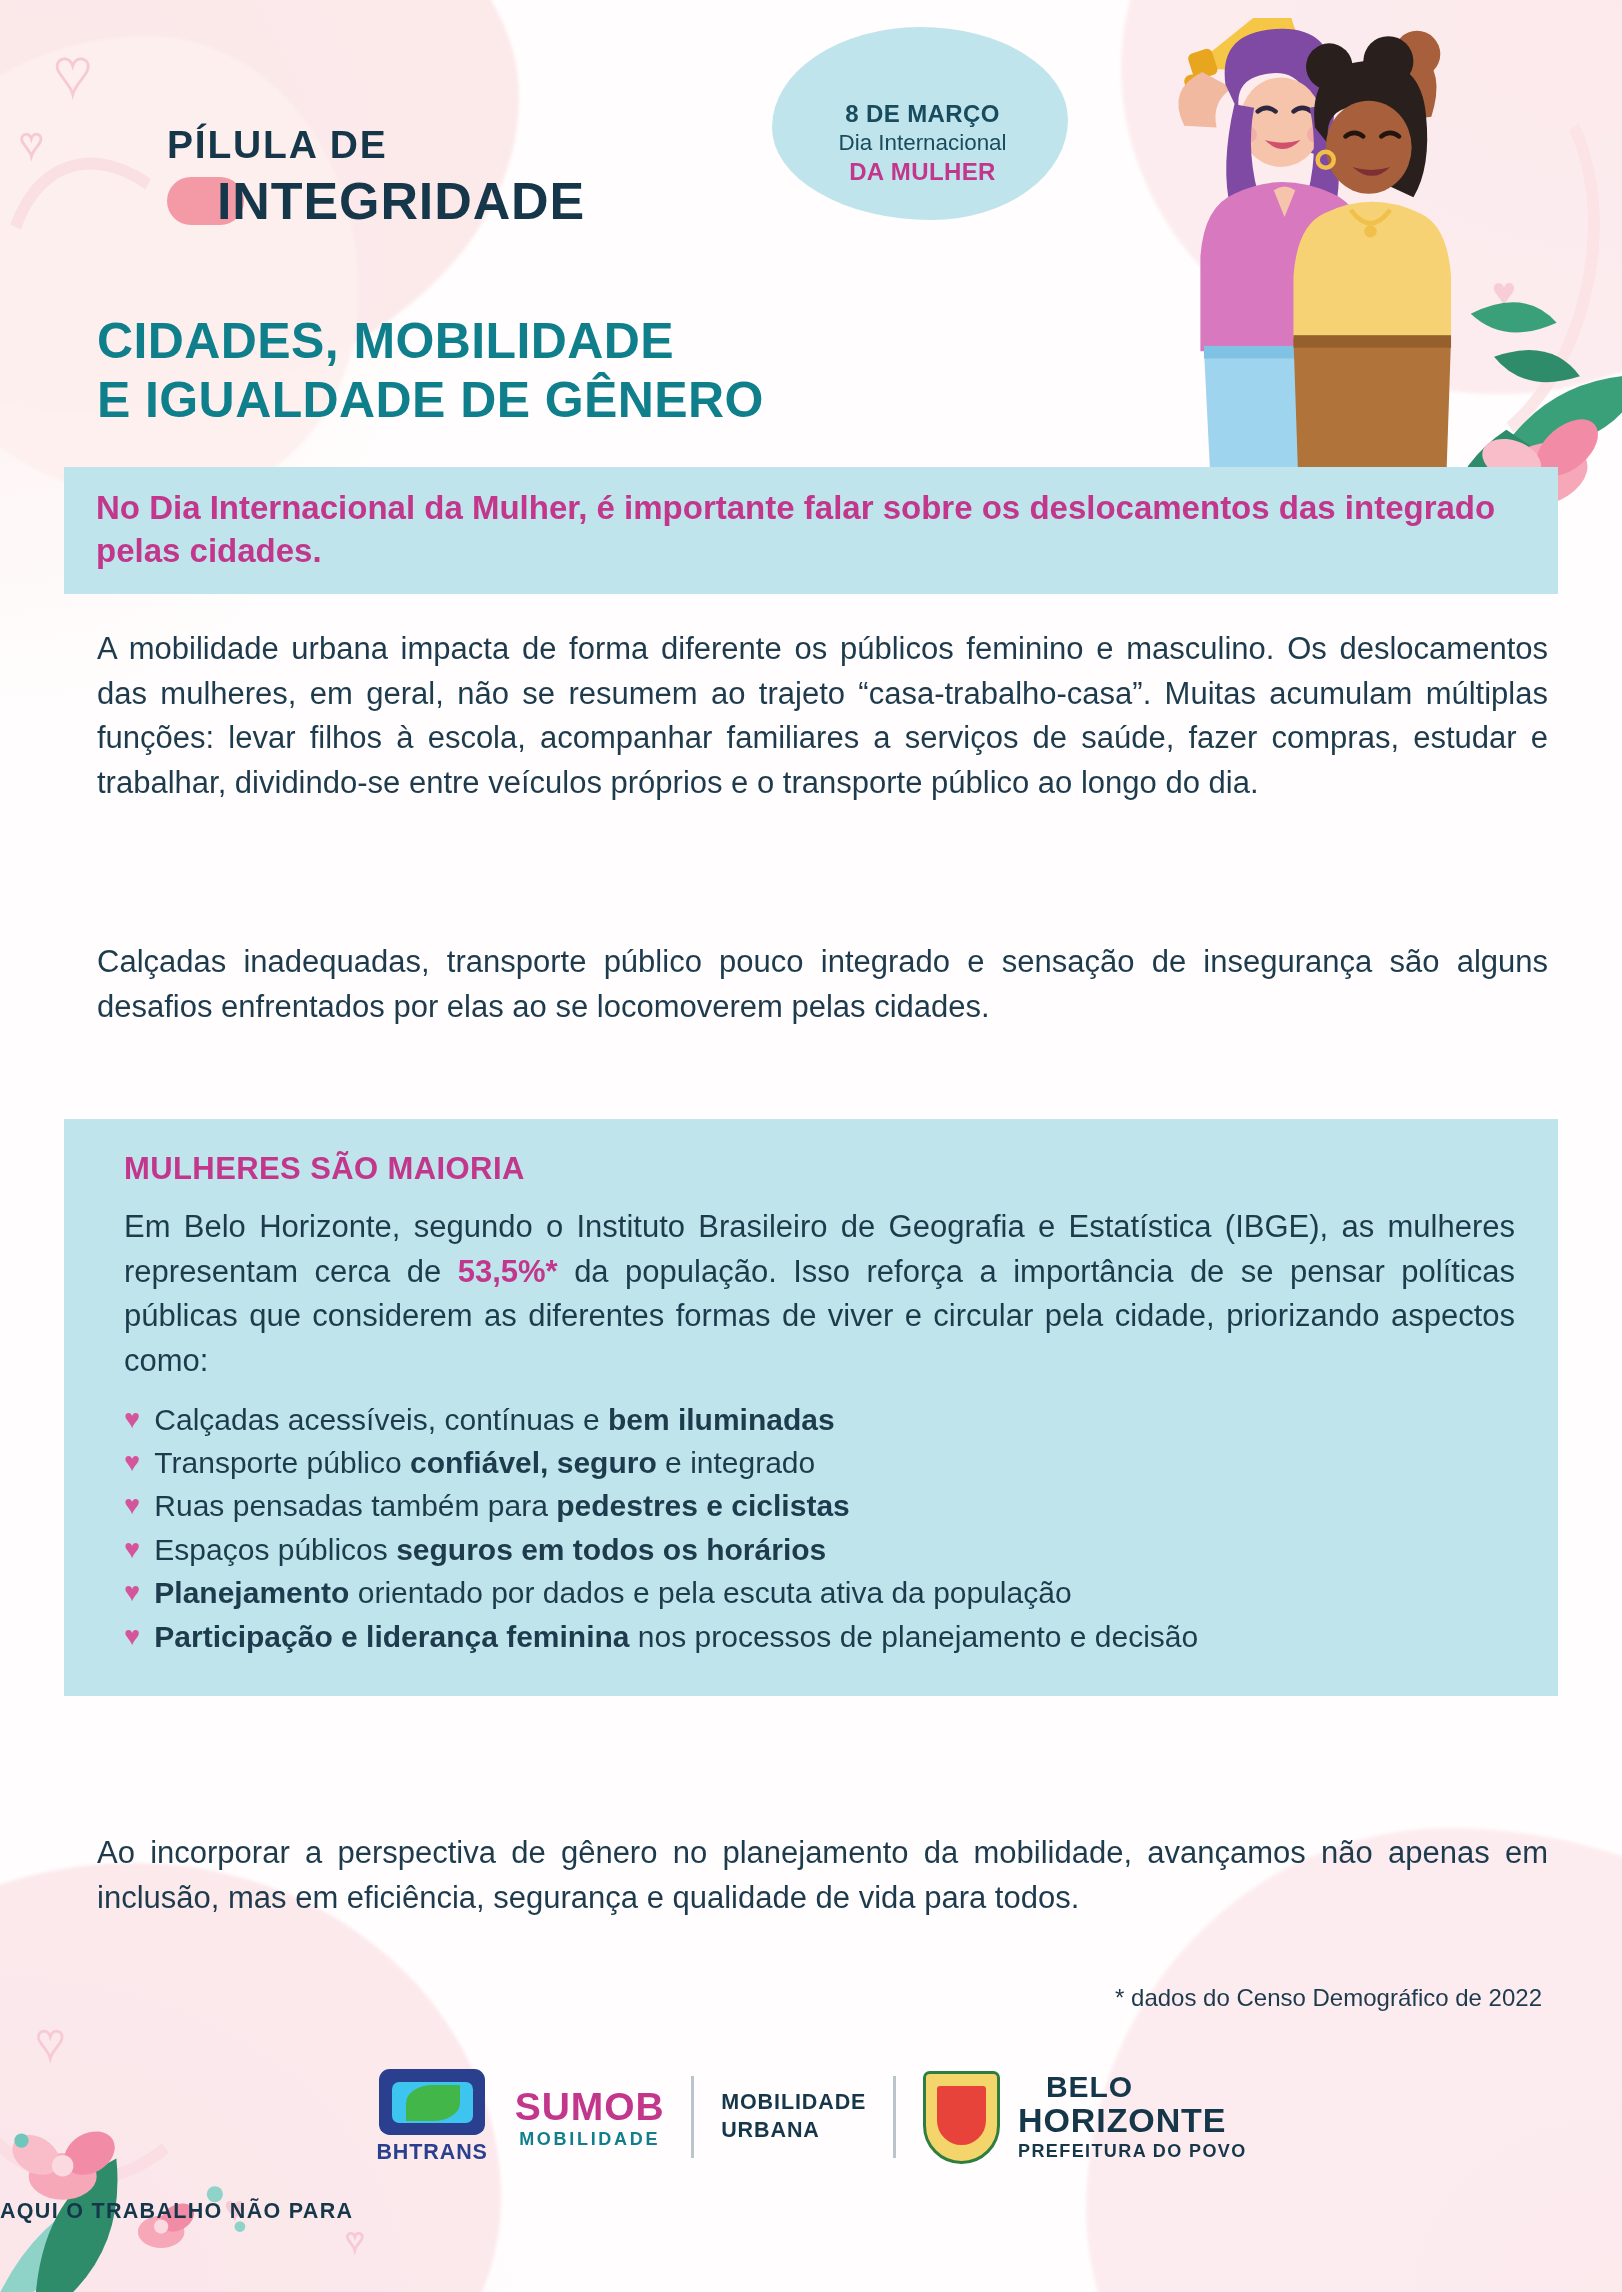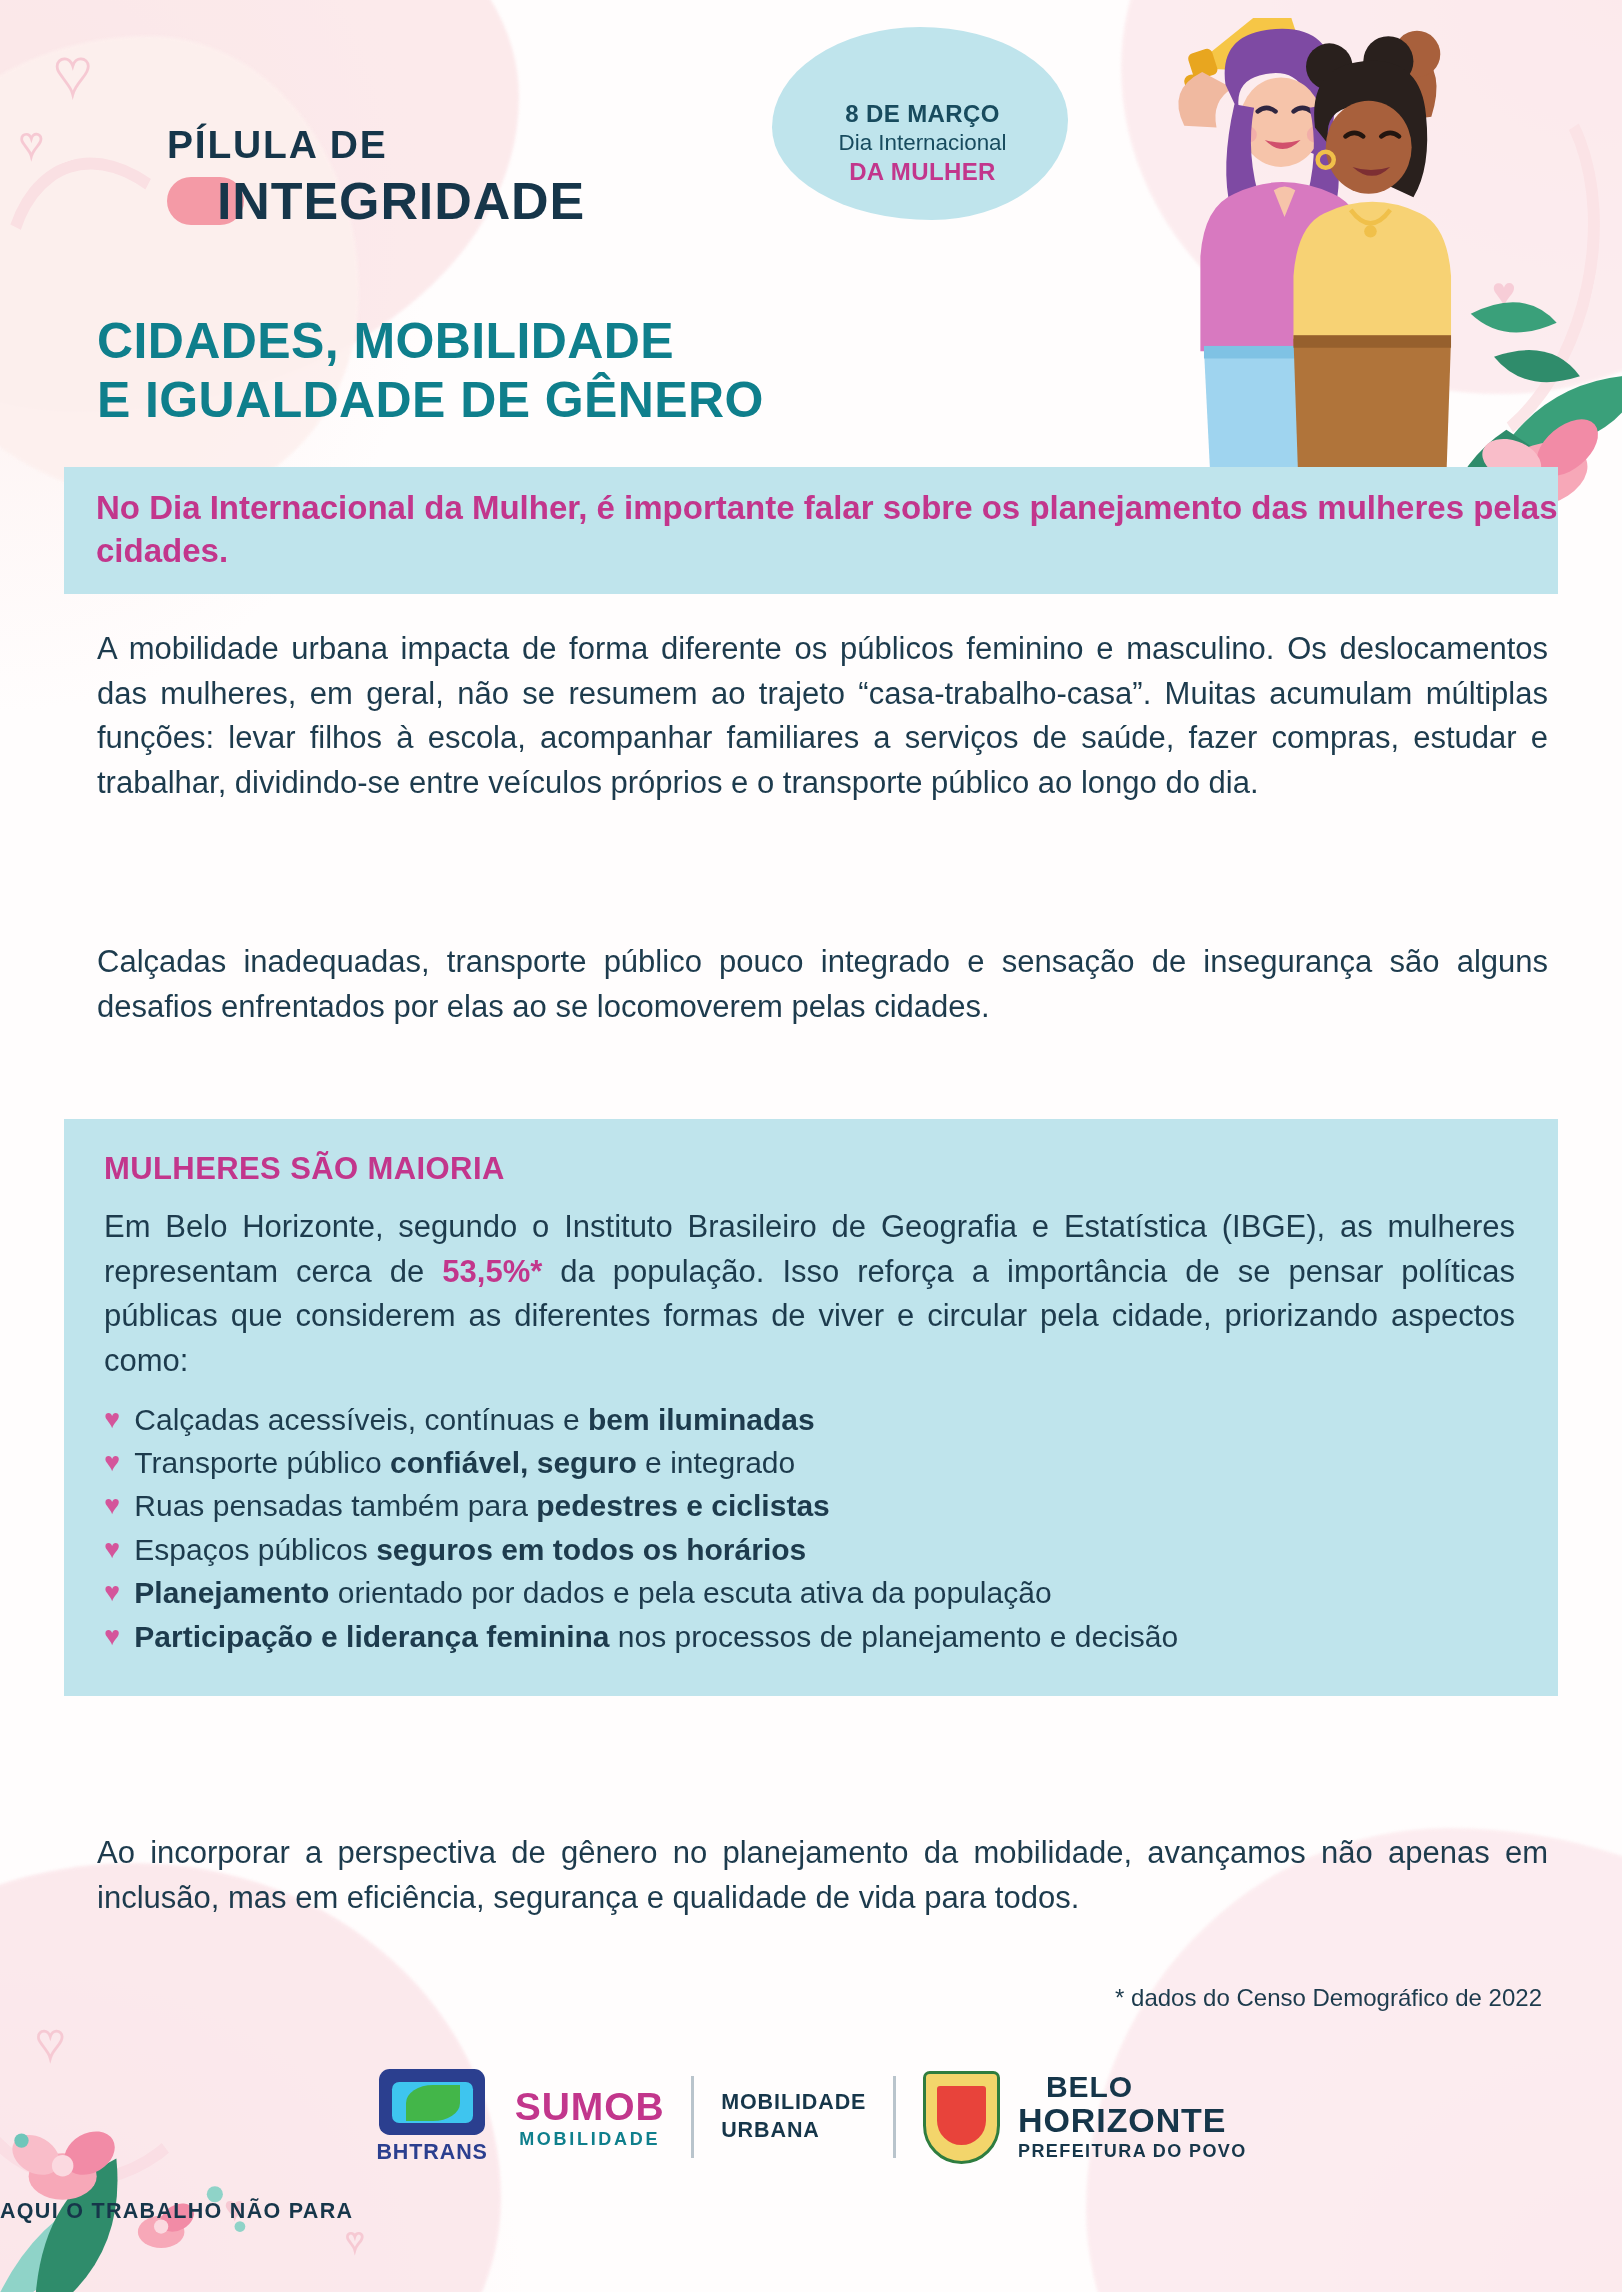--- a/index.html
+++ b/index.html
@@ -182,21 +182,21 @@
   .para.p1 { top: 627px; }
   .para.p2 { top: 940px; }
 
   
   .box {
     position: absolute;
     left: 64px;
     top: 1119px;
     width: 1494px;
     background: #bfe4ec;
-    padding: 32px 43px 36px 40px;
+    padding: 32px 43px 36px 60px;
   }
   .box-title {
     color: #c2368c;
     font-size: 31px;
     font-weight: 800;
     letter-spacing: 0.4px;
     margin-bottom: 18px;
   }
   .box-text {
     font-size: 31px;
@@ -406,21 +406,21 @@
       <div class="badge-l1">8 DE MARÇO</div>
       <div class="badge-l2">Dia Internacional</div>
       <div class="badge-l3">DA MULHER</div>
     </div>
 
     <h1 class="title" id="title-el">
         <div>CIDADES, MOBILIDADE</div>
         <div>E IGUALDADE DE GÊNERO</div>
       </h1>
 
-    <div class="highlight-bar">No Dia Internacional da Mulher, é importante falar sobre os planejamento das mulheres pelas cidades.</div>
+    <div class="highlight-bar">No Dia Internacional da Mulher, é importante falar sobre os deslocamentos das integrado pelas cidades.</div>
 
     <div class="para p1">A mobilidade urbana impacta de forma diferente os públicos feminino e masculino. Os deslocamentos das mulheres, em geral, não se resumem ao trajeto “casa-trabalho-casa”. Muitas acumulam múltiplas funções: levar filhos à escola, acompanhar familiares a serviços de saúde, fazer compras, estudar e trabalhar, dividindo-se entre veículos próprios e o transporte público ao longo do dia.</div>
     <div class="para p2">Calçadas inadequadas, transporte público pouco integrado e sensação de insegurança são alguns desafios enfrentados por elas ao se locomoverem pelas cidades.</div>
 
     <div class="box">
       <div class="box-title">MULHERES SÃO MAIORIA</div>
       <div class="box-text">
         <span>Em Belo Horizonte, segundo o Instituto Brasileiro de Geografia e Estatística (IBGE), as mulheres representam cerca de </span><b>53,5%*</b><span> da população. Isso reforça a importância de se pensar políticas públicas que considerem as diferentes formas de viver e circular pela cidade, priorizando aspectos como:</span>
       </div>
       <ul class="bullets" id="bullets-el">

